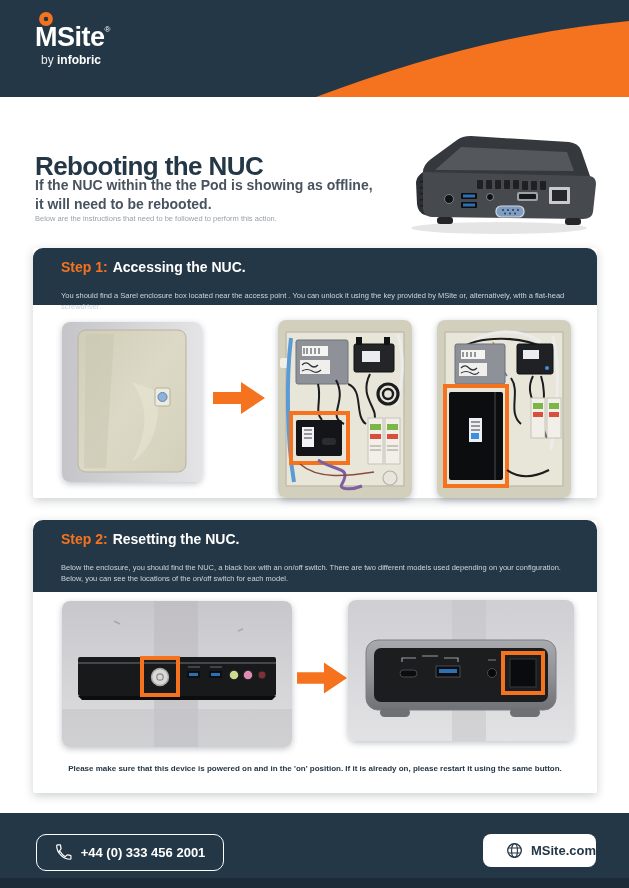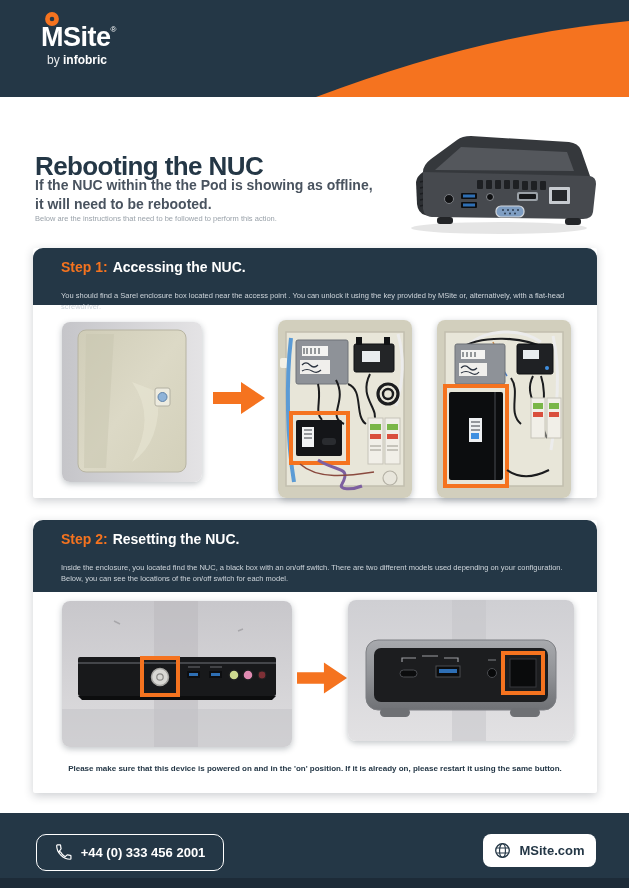--- a/index.html
+++ b/index.html
@@ -2,21 +2,21 @@
 <html><head>
 <meta charset="utf-8">
 <style>
   html,body{margin:0;padding:0;background:#ffffff;}
   .page{position:relative;width:629px;height:888px;background:#ffffff;overflow:hidden;
         font-family:"Liberation Sans",sans-serif;color:#243746;}
 
   
   .hdr{position:absolute;top:0;left:0;width:629px;height:97px;background:#243746;}
   .hdr svg.swoosh{position:absolute;top:0;left:0;width:629px;height:97px;display:block;}
-  .logo{position:absolute;left:41px;top:24px;line-height:1;text-decoration:underline;}
+  .logo{position:absolute;left:35px;top:24px;line-height:1;text-decoration:underline;}
   .logo-ring{position:absolute;left:4px;top:-12px;width:14px;height:14px;}
   .logo-word{font-size:27px;font-weight:800;color:#ffffff;letter-spacing:-0.5px;}
   .logo-reg{font-size:8px;color:#ffffff;vertical-align:14px;font-weight:400;}
   .logo-tag{margin-top:3px;margin-left:6px;font-size:12px;color:#ffffff;}
   .logo-tag .by{font-weight:400;opacity:.9;}
   .logo-tag .co{font-weight:700;}
 
   
   .title{position:absolute;left:35px;top:134px;font-size:26px;font-weight:800;color:#243746;letter-spacing:-0.6px;}
   .subtitle{position:absolute;left:35px;top:176px;font-size:14px;line-height:19px;font-weight:700;color:#49535f;}
@@ -42,21 +42,21 @@
   .step-note{position:absolute;left:0;top:244px;width:100%;text-align:center;
              font-size:8px;font-weight:700;color:#243746;}
 
   
   .ftr{position:absolute;top:813px;left:0;width:629px;height:75px;background:#243746;}
   .ftr-strip{position:absolute;left:0;bottom:0;width:100%;height:10px;background:#1d2b38;}
   .pill-phone{position:absolute;left:36px;top:21px;width:188px;height:37px;border:1.5px solid #ffffff;
               border-radius:10px;display:flex;align-items:center;justify-content:center;gap:9px;
               color:#ffffff;font-weight:700;font-size:13px;box-sizing:border-box;cursor:pointer;}
   .pill-web{position:absolute;left:483px;top:21px;width:113px;height:33px;background:#ffffff;
-            border-radius:8px;display:flex;align-items:center;justify-content:center;gap:8px;
+            border-radius:8px;display:flex;align-items:center;justify-content:flex-end;gap:8px;
             color:#243746;font-weight:700;font-size:13px;cursor:pointer;}
   .pill-icon{width:17px;height:17px;display:block;}
 </style>
 </head>
 <body>
 
 <div class="page">
 
   <div class="hdr">
     <svg class="swoosh" viewBox="0 0 629 97" aria-hidden="true">
@@ -305,21 +305,21 @@
       </svg>
     </div>
   </section>
 
   <section class="step" id="step2">
     <div class="step-head">
       <h3 class="step-title">
         <span class="lbl">Step 2:</span><span>Resetting the NUC.</span>
       </h3>
       <div class="step-desc">
-        <div>Inside the enclosure, you located find the NUC, a black box with an on/off switch. There are two different models used depending on your configuration.</div>
+        <div>Below the enclosure, you should find the NUC, a black box with an on/off switch. There are two different models used depending on your configuration.</div>
         <div>Below, you can see the locations of the on/off switch for each model.</div>
       </div>
     </div>
 
     <div class="photo" style="left:29px;top:81px;width:230px;height:146px;">
       <svg viewBox="0 0 230 146" aria-hidden="true">
         <defs>
           <linearGradient id="g-bg2" x1="0" y1="0" x2="0" y2="1">
             <stop offset="0" stop-color="#c8c7cb"></stop>
               <stop offset="1" stop-color="#dedddf"></stop>

